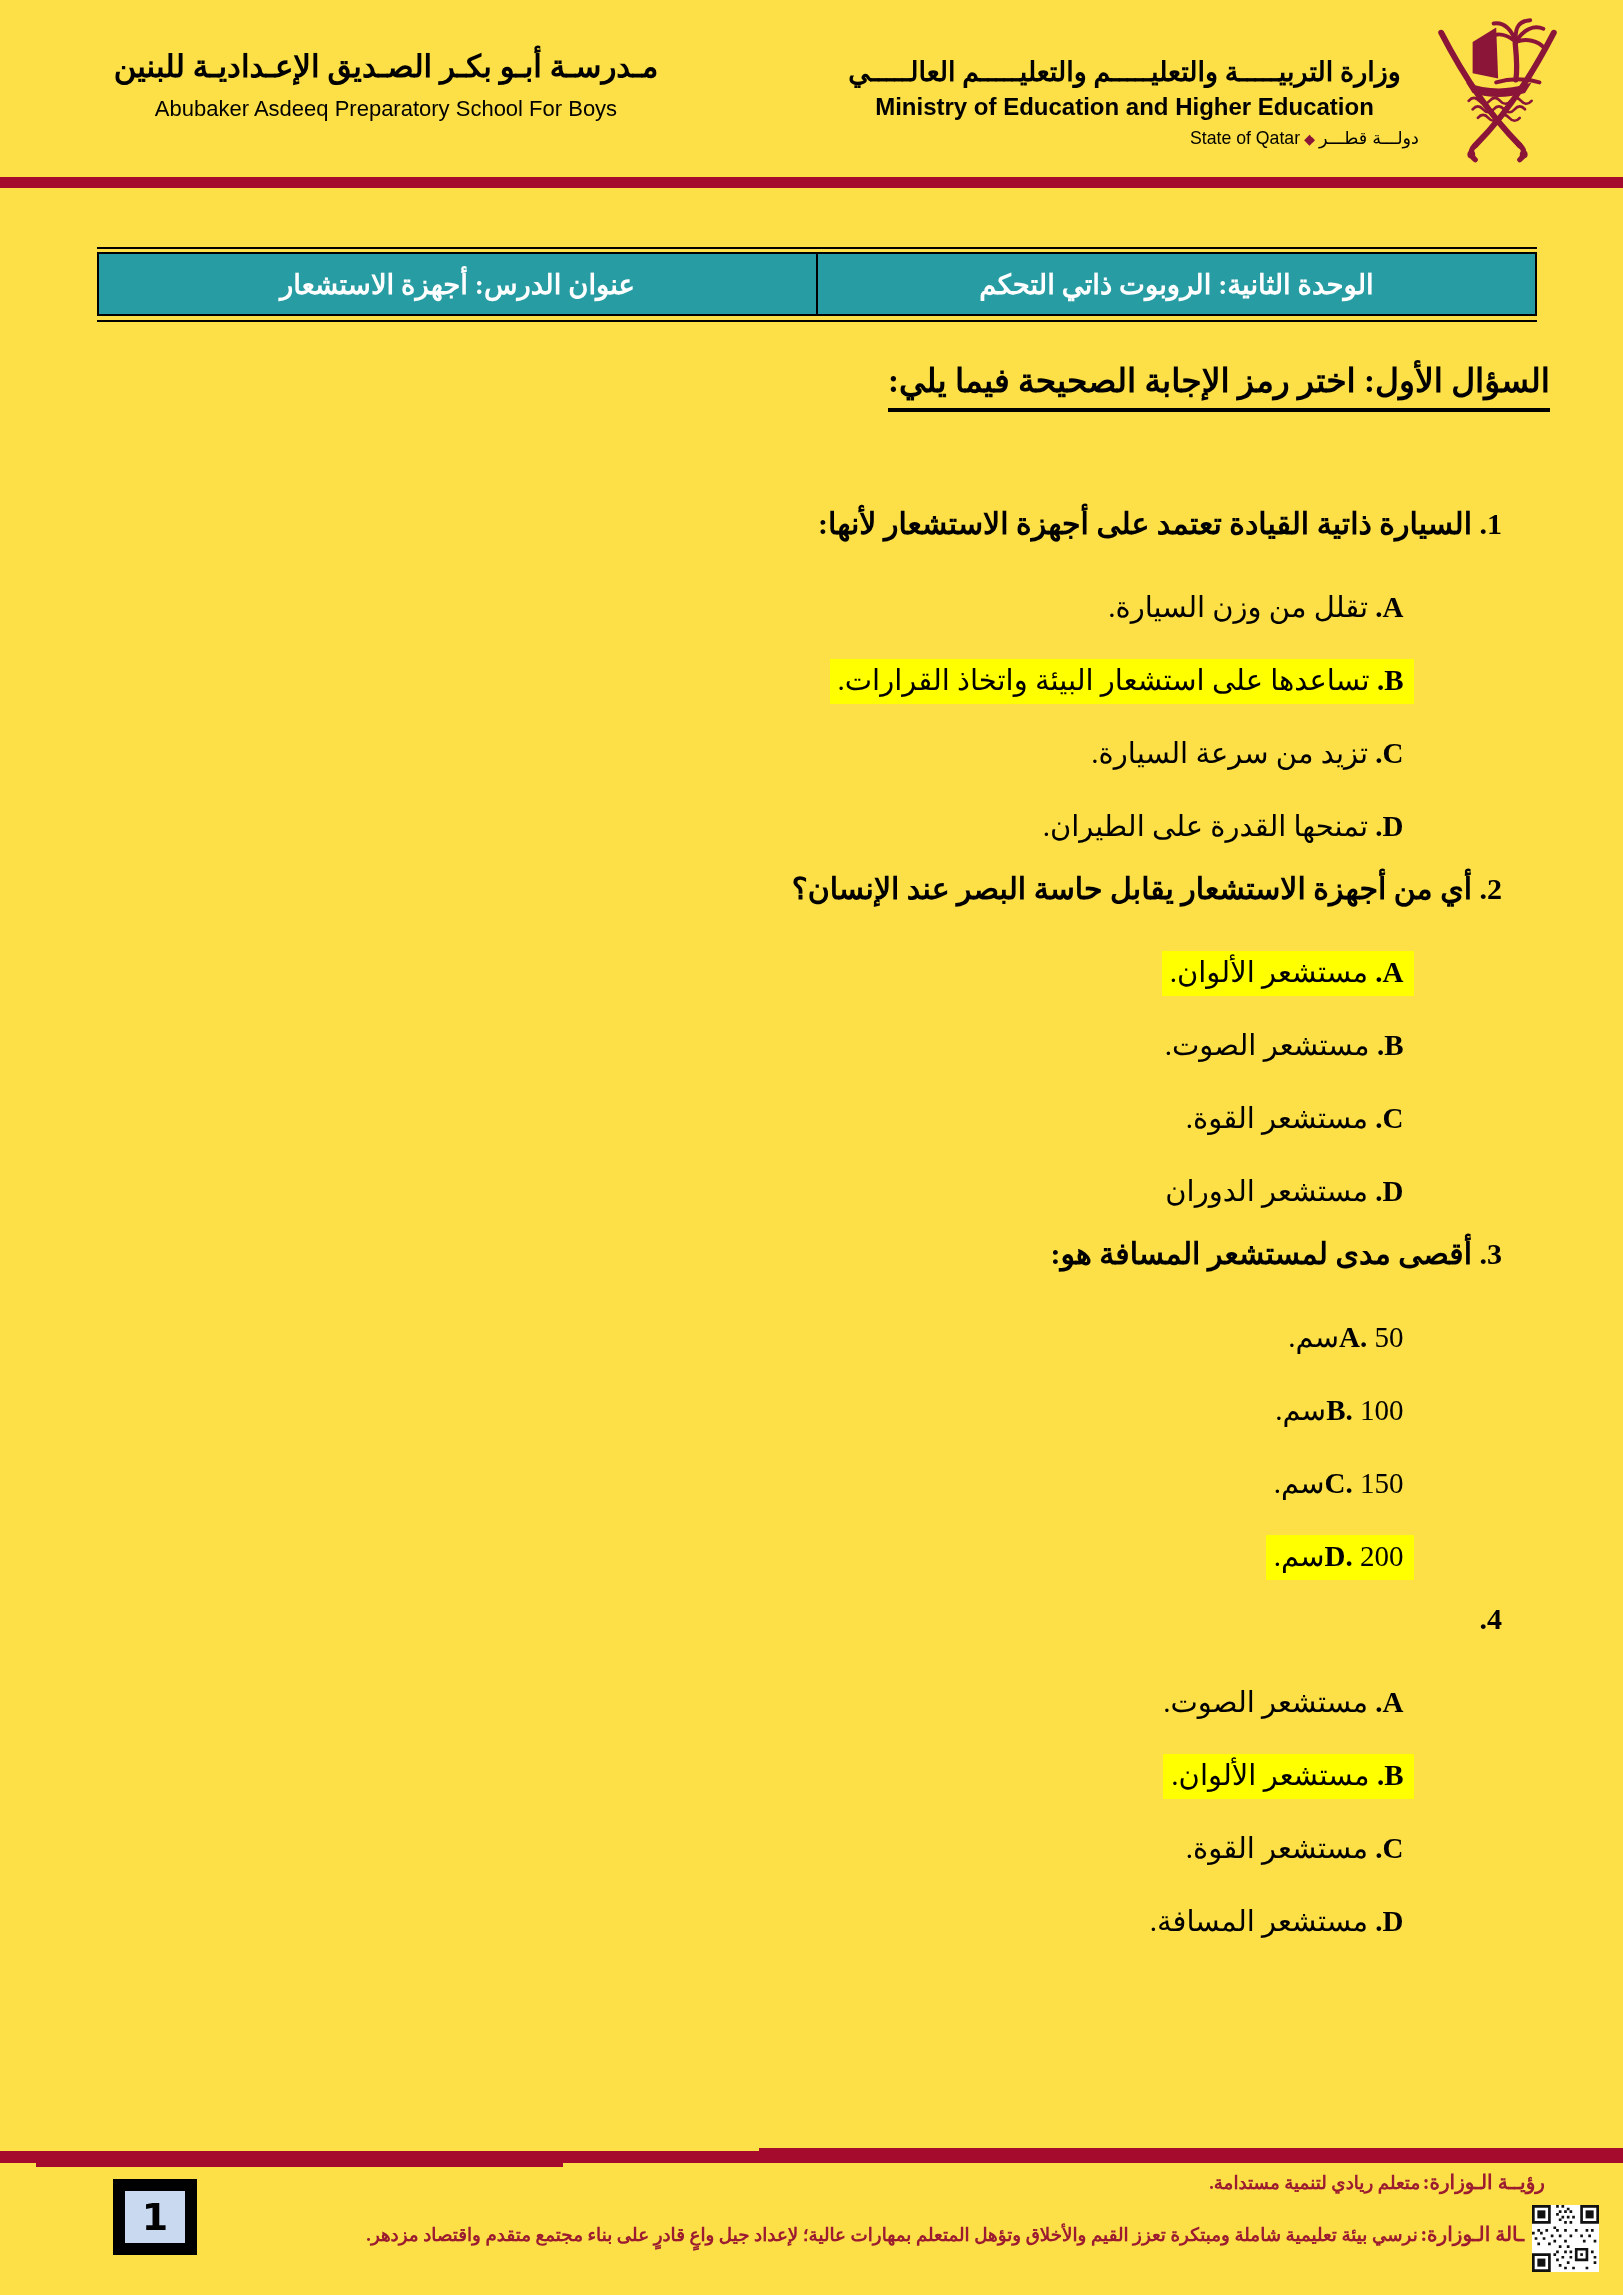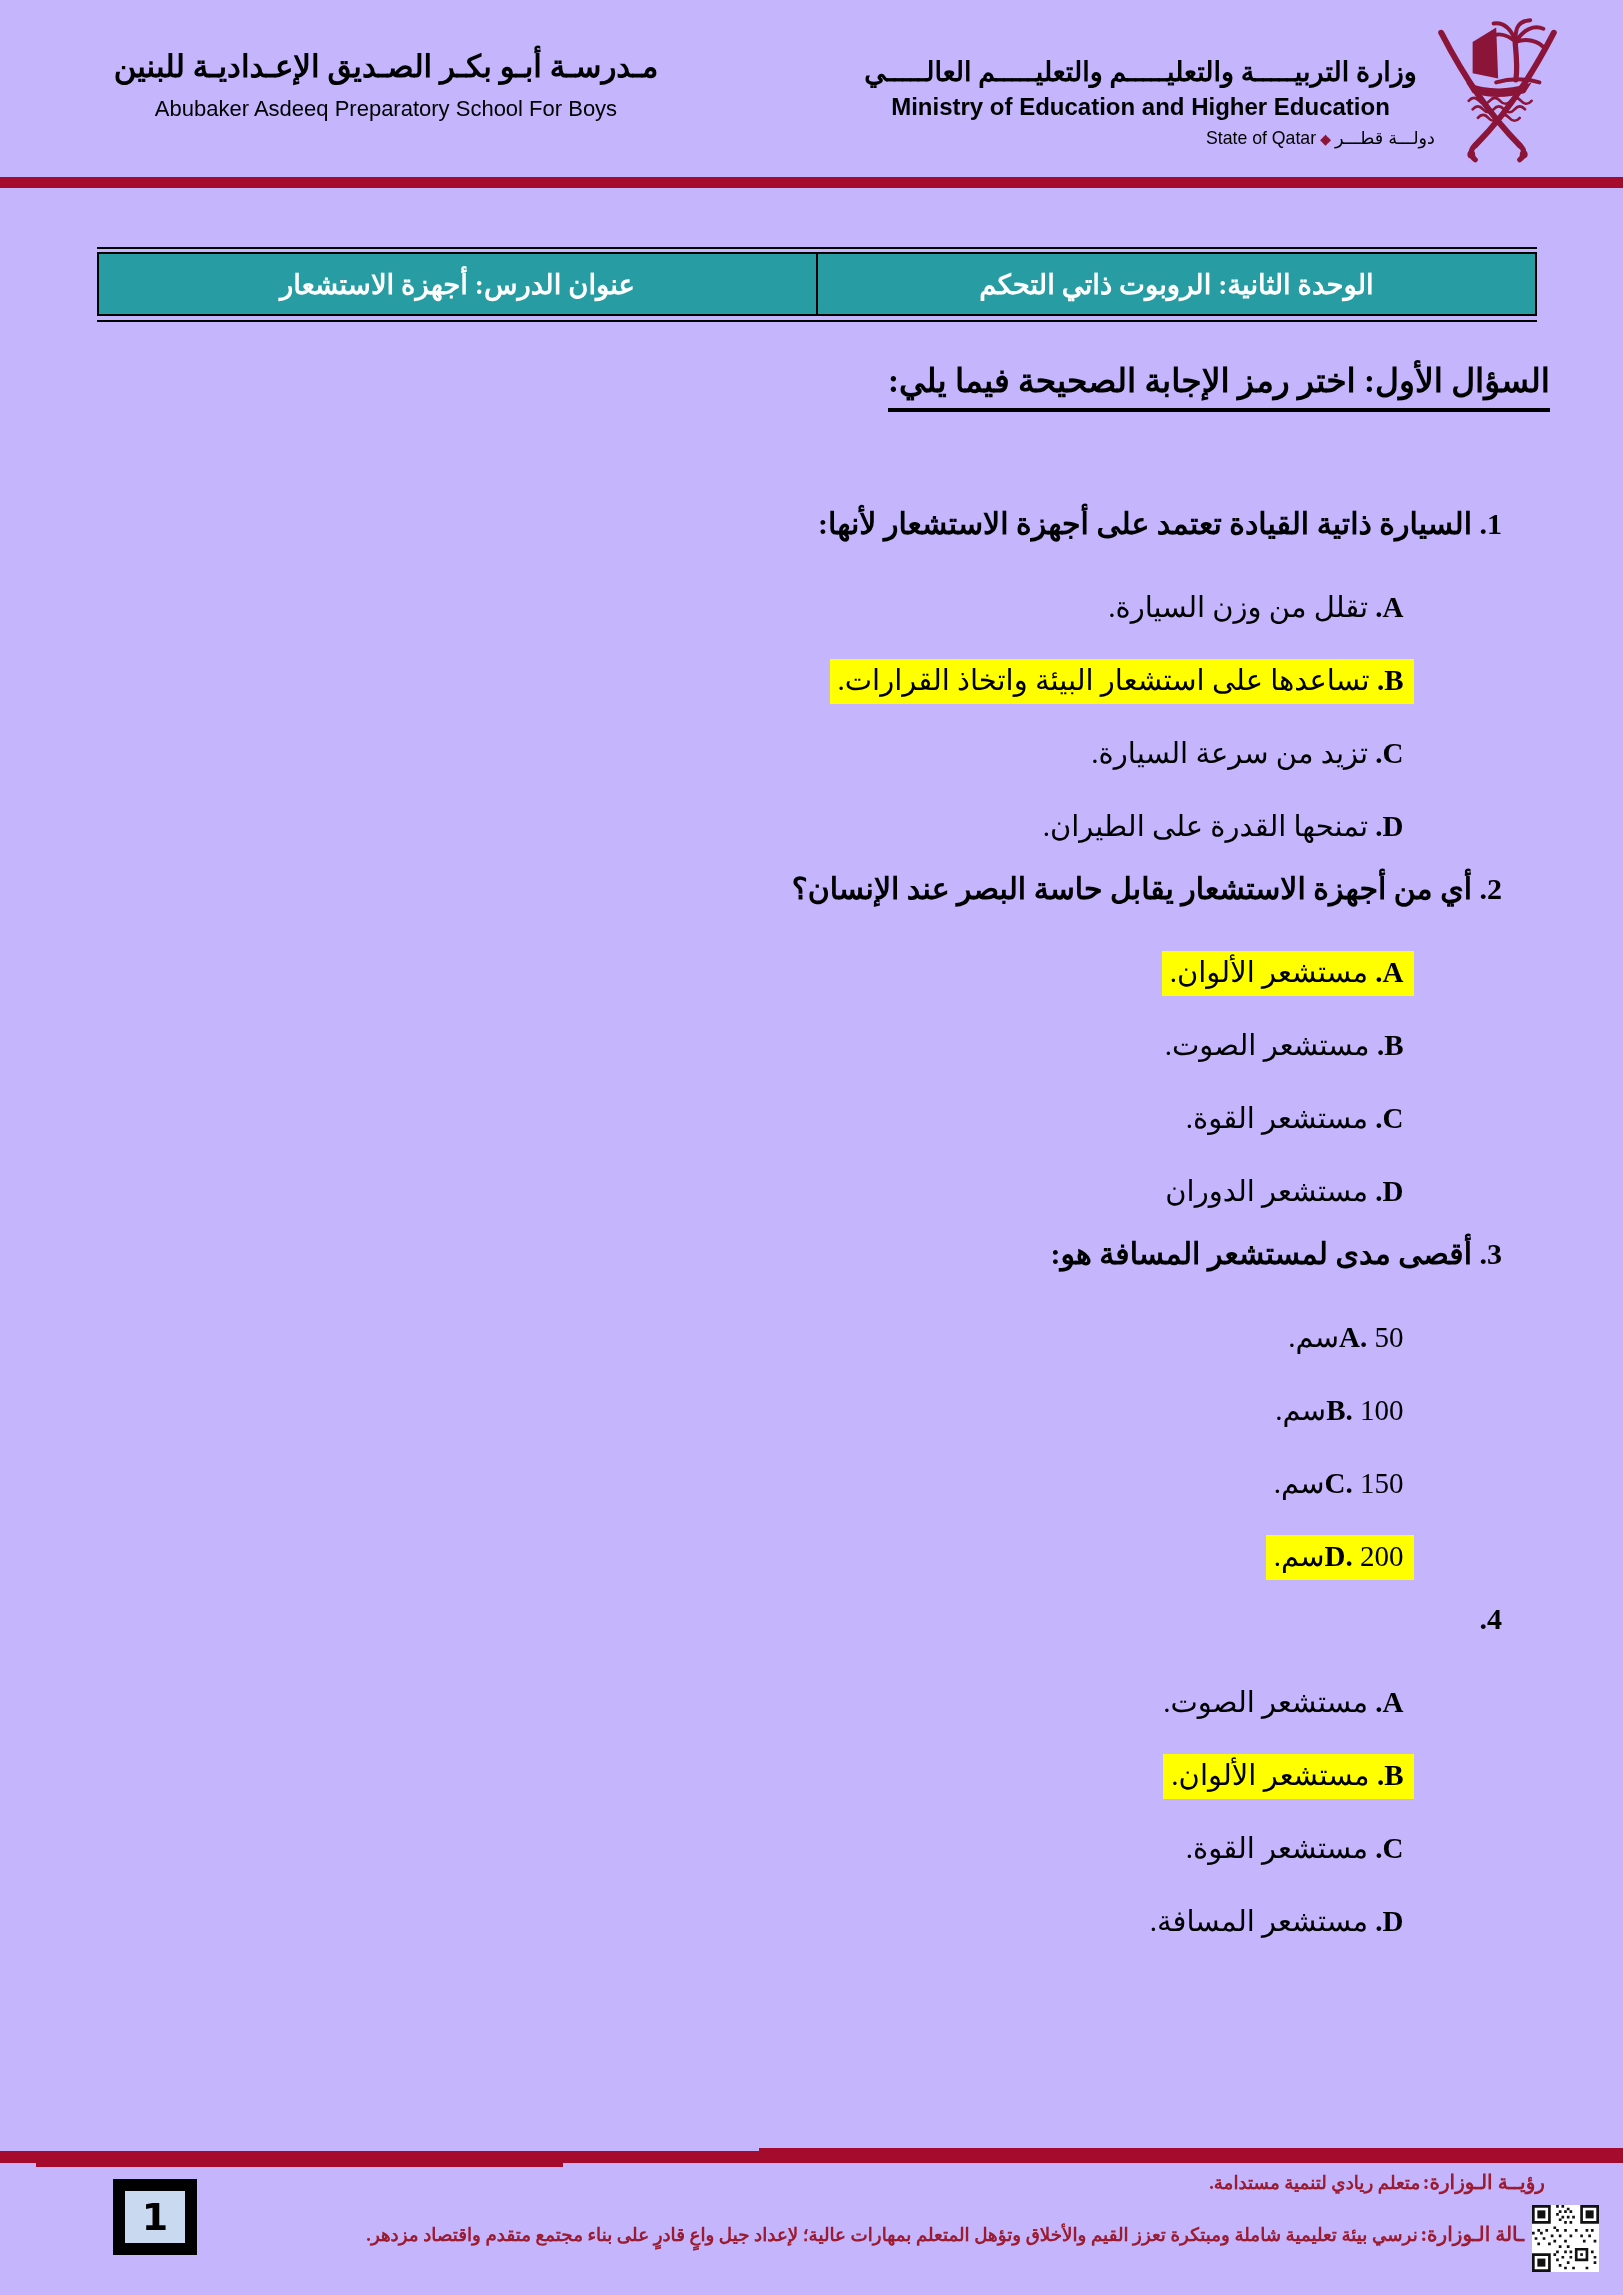--- a/index.html
+++ b/index.html
@@ -1,28 +1,28 @@
 <!DOCTYPE html>
 <html lang="ar" style="--teal: #279CA3; --maroon_bar: #A50B2C; --highlight: #FFFF00; --footer_text: #9B1B30; --emblem: #8A1538; --page_box_fill: #C9D9F0; --table_text: #FFFFFF;font-size:10.5px"><head>
 <meta charset="utf-8">
 <style>
   :root{
     --teal:#279CA3; --maroon_bar:#A50B2C; --highlight:#FFFF00;
     --footer_text:#9B1B30; --emblem:#8A1538; --page_box_fill:#C9D9F0; --table_text:#FFFFFF;
   }
   *{margin:0;padding:0;box-sizing:border-box;}
   html,body{background:#fff;}
-  .page{position:relative;width:1623px;height:2295px;background:#c4b5fd;overflow:hidden;
+  .page{position:relative;width:1623px;height:2295px;background:#fde047;overflow:hidden;
         font-family:"Liberation Serif","DejaVu Serif",serif;color:#000;}
 
   
   .school-block{position:absolute;top:48px;left:98px;width:576px;text-align:center;}
   .school-ar{font-size:31px;font-weight:bold;direction:rtl;}
   .school-en{font-size:22px;margin-top:10.5px;font-family:"Liberation Sans","DejaVu Sans",sans-serif;}
-  .ministry-block{position:absolute;top:56px;right:188px;width:589px;text-align:center;}
+  .ministry-block{position:absolute;top:56px;right:204px;width:589px;text-align:center;}
   .ministry-ar{font-size:27px;font-weight:bold;direction:rtl;}
   .ministry-en{font-size:24px;margin-top:5.2px;font-family:"Liberation Sans","DejaVu Sans",sans-serif;font-weight:600;}
   .state-line{font-size:17.7px;margin-top:6.5px;text-align:right;font-family:"Liberation Sans","DejaVu Sans",sans-serif;direction:ltr;}
   .diamond{color:var(--emblem);font-size:14.4px;padding:0 3.9px;}
   .emblem{position:absolute;top:14.4px;right:60px;width:131px;height:154px;color:var(--emblem);}
 
   .redbar-top{position:absolute;top:177px;left:0;width:1623px;height:11px;background:var(--maroon_bar);}
 
   
   .lesson-table{position:absolute;top:247px;left:97px;width:1440px;

